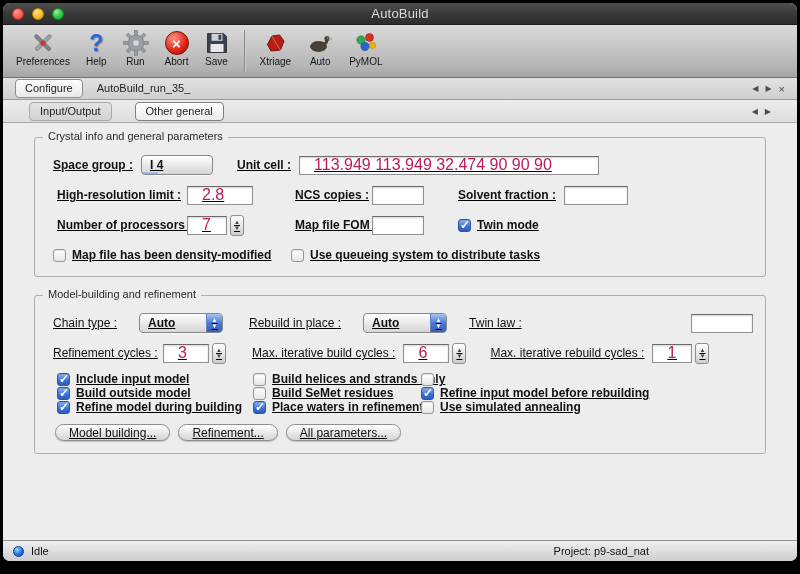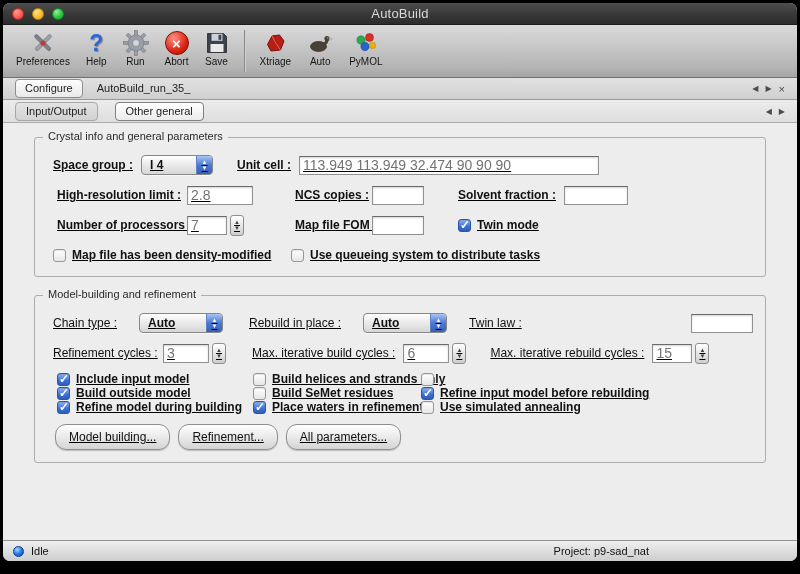--- a/index.html
+++ b/index.html
@@ -57,21 +57,21 @@
   .doctab {
     padding:2px 9px 3px; border-radius:4px; border:1px solid #8d8d8d;
     background:linear-gradient(#fdfdfd,#e9e9e9);
   }
   .doctab.inactive { border-color:transparent; background:transparent; }
   .tab-nav { margin-left:auto; display:flex; align-items:center; gap:7px; color:#4c4c4c; font-size:8px; }
   .tab-nav .nx { font-size:11px; line-height:8px; }
   .pagetabs {
     flex:0 0 23px; background:linear-gradient(#ececec,#dedede);
     border-bottom:1px solid #ababab;
-    display:flex; align-items:center; padding:0 12px; gap:17px; font-size:11px; color:#222;
+    display:flex; align-items:center; padding:0 26px; gap:23px; font-size:11px; color:#222;
   }
   .pagetab { padding:2px 10px 3px; border-radius:4px; border:1px solid #a8a8a8; background:linear-gradient(#e3e3e3,#d2d2d2); }
   .pagetab.active { border-color:#7f7f7f; background:linear-gradient(#ffffff,#ebebeb); }
   
   .content { flex:1 1 auto; background:#ededed; padding:14px 31px 0; overflow:hidden;text-decoration:underline; }
   .groupbox {
     border:1px solid #adadad; border-radius:3px; position:relative;
     padding:16px 12px 8px; margin-bottom:18px; background:#ededed;
   }
   .gb-title {
@@ -80,22 +80,22 @@
   }
   .frow { display:flex; align-items:center; margin:0 0 8px 6px; font-size:12px; min-height:22px; }
   .grow {
     display:grid; grid-template-columns:130px 108px 77px 86px auto;
     align-items:center; margin:0 0 8px 10px; font-size:12px; min-height:22px;
   }
   .blabel { font-weight:bold; color:#111; white-space:nowrap; }
   .plabel { color:#111; white-space:nowrap; }
   .tfield {
     height:19px; border:1px solid #919191; border-top-color:#6a6a6a;
-    background:#fff; font-size:14px; padding:0 3px;
-    font-family:"Liberation Sans", sans-serif; color:#737373;
+    background:#fff; font-size:16px; padding:0 14px;
+    font-family:"Liberation Sans", sans-serif; color:#be185d;
     box-shadow:inset 0 1px 2px rgba(0,0,0,.18); outline:none;
   }
   .cellflex { display:flex; align-items:center; }
   
   .popup {
     display:inline-flex; align-items:stretch; height:20px; border:1px solid #878787;
     border-radius:4px; background:linear-gradient(#fefefe,#d6d6d6);
     font-size:12px; overflow:hidden; box-shadow:0 1px 0 rgba(255,255,255,.6);
   }
   .pval { padding:2px 6px 0 8px; flex:1; font-weight:bold; color:#111; white-space:nowrap; }
@@ -123,38 +123,38 @@
     content:"\2713"; position:absolute; left:1px; top:-2px;
     color:#fff; font-size:12px; font-weight:bold;
   }
   .cbgrid {
     display:grid; grid-template-columns:196px 168px auto;
     row-gap:0; margin:2px 0 10px 10px; align-items:center;
   }
   
   .btnrow { display:flex; gap:8px; margin:4px 0 4px 8px; }
   .mbutton {
-    height:26px; padding:0 13px; border:1px solid #8f8f8f; border-radius:11px;
+    height:17px; padding:0 13px; border:1px solid #8f8f8f; border-radius:11px;
     background:linear-gradient(#ffffff,#d4d4d4); font-size:12px; color:#111;
     font-family:"Liberation Sans", sans-serif;
     box-shadow:0 1px 1px rgba(0,0,0,.2);
   }
   
   .statusbar {
     flex:0 0 21px; border-top:1px solid #8f8f8f;
     background:linear-gradient(#efefef,#cdcdcd);
     display:flex; align-items:center; padding:0 10px; font-size:11px; color:#111;
   }
   .status-dot {
     width:11px; height:11px; border-radius:50%; margin-right:7px;
     background:radial-gradient(circle at 35% 28%, #a6d4ff, #1d74e8 55%, #0c4cab);
     border:1px solid #0a3f8d;
   }
   .project-label { margin-left:auto; margin-right:138px; }
-  .ml24 { margin-left:24px; } .ml8 { margin-left:8px; } .ml22 { margin-left:22px; }
+  .ml24 { margin-left:24px; } .ml8 { margin-left:8px;flex-direction:column; } .ml22 { margin-left:22px; }
   .ml26 { margin-left:26px; } .spacer { flex:1; }
 </style>
 </head>
 <body>
 
 <div class="window">
 
   <div class="titlebar">
     <div class="traffic">
       <span class="light red"></span>

